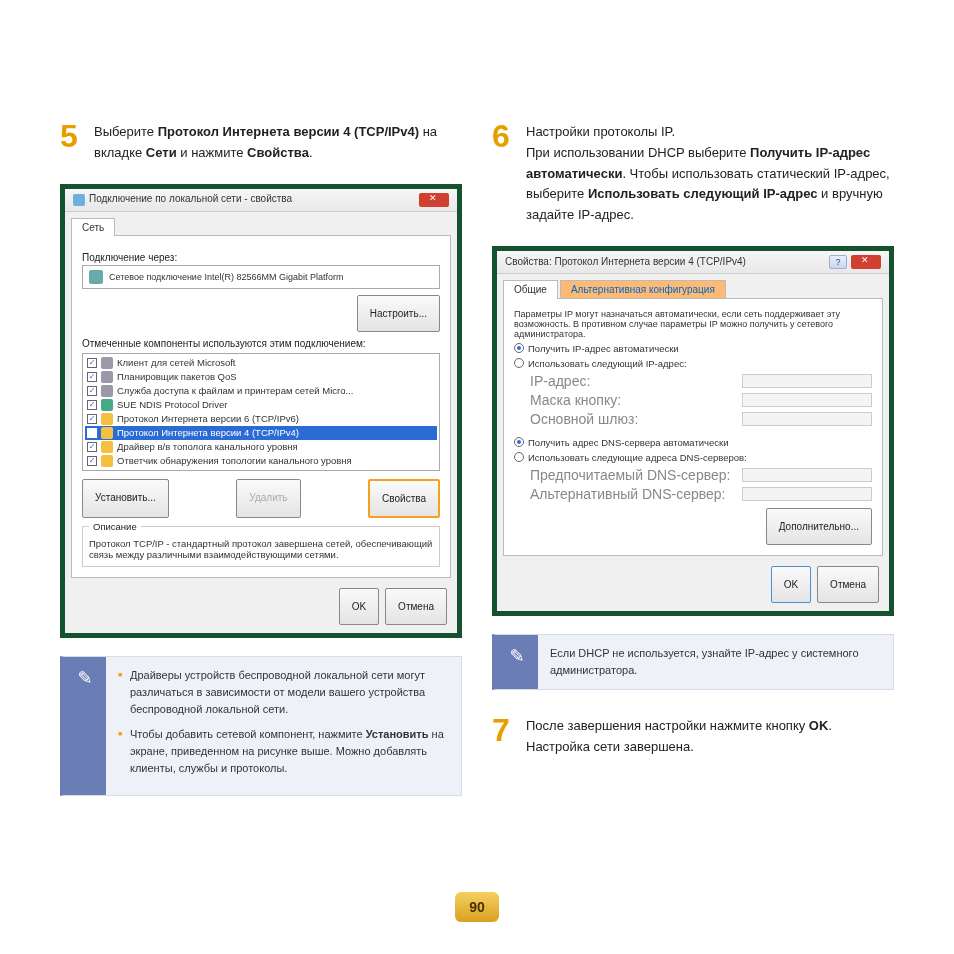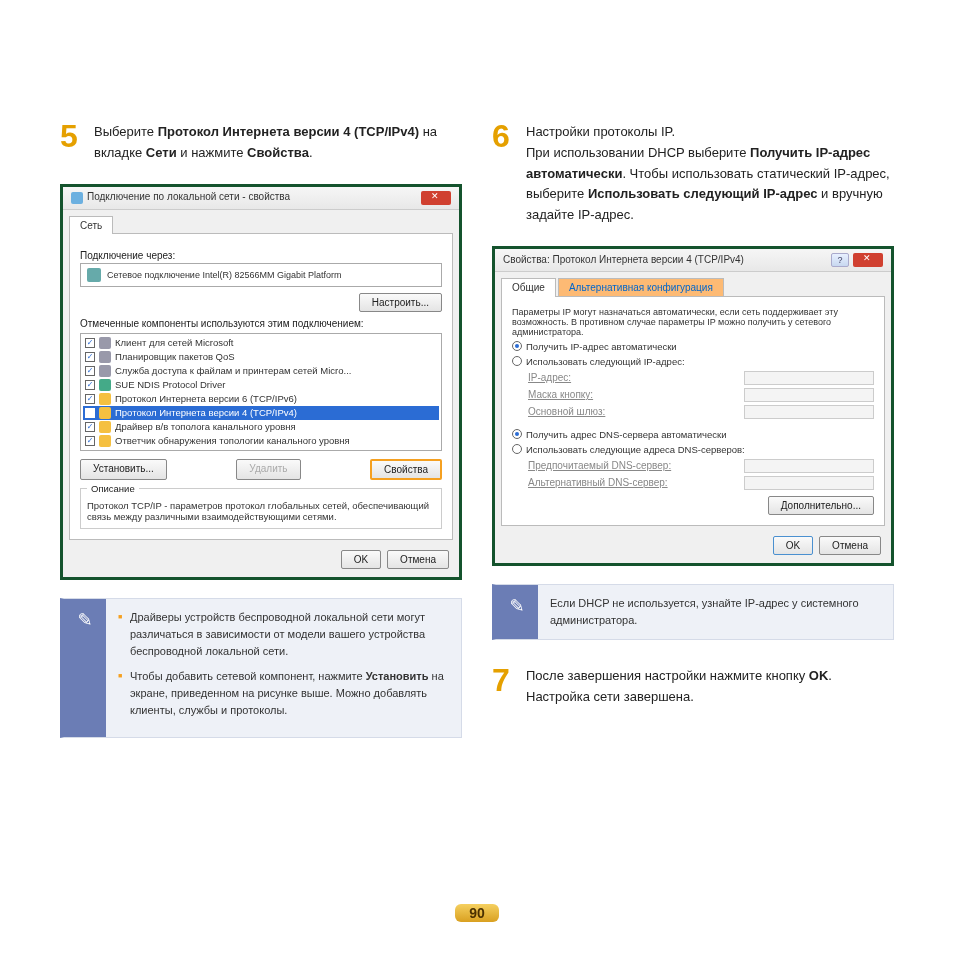--- a/index.html
+++ b/index.html
@@ -3,63 +3,63 @@
 <meta charset="utf-8">
 <style>
   * { box-sizing: border-box; margin: 0; padding: 0; }
   body { font-family: Arial, sans-serif; font-size: 11px; color: #333; width: 954px; height: 954px; background: #fff; position: relative; }
   .page { display: flex; gap: 30px; padding: 120px 60px 40px 60px; }
   .column { flex: 1; }
   .step { display: flex; gap: 10px; margin-bottom: 20px; }
   .stepnum { font-size: 32px; font-weight: bold; color: #e5a000; line-height: 1; min-width: 24px; }
   .steptext { font-size: 13px; line-height: 1.6; color: #222; padding-top: 2px; }
   .steptext b { font-weight: bold; }
-  .dialog { border: 3px solid #14532d; background: #f0f0f0; margin: 12px 0 18px 0; font-size: 10px; }
+  .dialog { border: 5px solid #14532d; background: #f0f0f0; margin: 12px 0 18px 0; font-size: 10px; }
   .dialog-title { background: linear-gradient(#f6f6f6,#e8e8e8); padding: 4px 8px; display: flex; align-items: center; justify-content: space-between; color: #333; font-size: 10px; border-bottom:1px solid #ccc;}
   .closebox { display:inline-block; width:30px; height:14px; background:#d04030; border-radius:2px; position:relative;}
   .closebox::before{content:"✕"; color:#fff; font-size:9px; position:absolute; left:10px; top:0;}
   .helps { display:flex; gap:4px;}
   .helpbox{width:18px;height:14px;background:linear-gradient(#e8f0ff,#c8d8f0);border:1px solid #aac;border-radius:2px;font-size:9px;text-align:center;color:#446;line-height:12px;}
   .tab-strip { display:flex; margin:6px 6px -1px 6px; }
   .tab { padding: 3px 10px; font-size:10px; background:#fff; border:1px solid #bbb; border-bottom:none; margin-right:2px; position:relative; z-index:2;}
   .tab.inactive { background:#fdba74; border-bottom:1px solid #bbb; color:#06c; z-index:0;}
   .tab-body { background:#fff; border:1px solid #bbb; margin:0 6px 6px 6px; padding:10px; font-size:9px;}
   .field-label { font-size: 10px; color:#222; margin:6px 0 2px 0;}
   .conn-box { border:1px solid #aaa; padding:4px 6px; display:flex; align-items:center; gap:6px; background:#fff;}
   .icon9 { width:14px; height:14px; background:#6aa; border-radius:2px; display:inline-block;}
-  .btn { display:inline-block; padding:3px 12px; background:linear-gradient(#fafafa,#e4e4e4); border:1px solid #888; border-radius:2px; font-size:10px; cursor:pointer; color:#222;text-align:right;}
+  .btn { display:inline-block; padding:12px 12px; background:linear-gradient(#fafafa,#e4e4e4); border:1px solid #888; border-radius:2px; font-size:10px; cursor:pointer; color:#222;text-align:right;}
   .btn.disabled { color:#aaa; }
   .btn-row { display:flex; justify-content:flex-end; gap:6px; margin-top:6px;}
   .btn-row-between { display:flex; justify-content:space-between; gap:6px; margin-top:6px;}
   .highlight-btn { border:2px solid #f5a020 !important; }
   .list-box { border:1px solid #aaa; background:#fff; margin-top:4px; padding:2px;}
   .list-item { display:flex; align-items:center; gap:4px; padding:1px 2px; font-size:9.5px; white-space:nowrap; overflow:hidden; text-overflow:ellipsis;}
   .list-item.selected { background:#2b6cd4; color:#fff;}
   .chk { width:10px; height:10px; border:1px solid #666; background:#fff; display:inline-flex; align-items:center; justify-content:center; font-size:8px; color:#2b6cd4;}
   .mini-icon { width:12px; height:12px; display:inline-block; background:#f5c040; border-radius:2px;}
   .mini-icon.blue{background:#4a8;}
   .mini-icon.gray{background:#99a;}
   .fieldset { border:1px solid #ccc; padding:6px; margin-top:8px; font-size:9.5px;}
   .fieldset-title { font-size:9.5px; color:#222; position:relative; top:-12px; background:#fff; padding:0 4px; display:inline-block;}
   .radio { width:10px; height:10px; border:1px solid #666; border-radius:50%; display:inline-flex; align-items:center; justify-content:center; margin-right:4px;}
   .radio .dot{width:4px;height:4px;background:#2b6cd4;border-radius:50%;}
   .radio-row { display:flex; align-items:center; font-size:9.5px; margin:4px 0;}
   .ipgrid { display:flex; align-items:center; margin:3px 0; gap:8px;}
-  .ipgrid .lbl { flex:1; color:#888; font-size:10px;text-decoration:underline;}
+  .ipgrid .lbl { flex:1; color:#888; font-size:14px;}
   .ipbox { width:130px; height:14px; border:1px solid #ccc; background:#f4f4f4;}
 
   .note { display:flex; border:1px solid #d5dbe8; border-left:4px solid #6b7db5; background:#eef1f7; margin-top:10px;}
   .note-icon { width:42px; background:#6b7db5; display:flex; align-items:flex-start; justify-content:center; padding-top:10px;}
   .note-icon .pencil{color:#fff;font-size:18px;}
   .note-body { flex:1; padding:10px 12px; font-size:11px; line-height:1.55; color:#333;}
   .note-body ul{list-style:none;}
   .note-body li{position:relative; padding-left:12px; margin-bottom:8px;}
   .note-body li::before{content:"■"; color:#f5a020; font-size:7px; position:absolute; left:0; top:3px;}
 
-  .pagenum { position:absolute; bottom:32px; left:50%; transform:translateX(-50%); width:44px; height:18px; background:linear-gradient(#f5d060,#d9a020); border-radius:6px; display:flex; align-items:center; justify-content:center; color:#4a3000; font-size:14px; font-weight:bold;}
+  .pagenum { position:absolute; bottom:32px; left:50%; transform:translateX(-50%); width:44px; height:30px; background:linear-gradient(#f5d060,#d9a020); border-radius:6px; display:flex; align-items:center; justify-content:center; color:#4a3000; font-size:14px; font-weight:bold;}
 </style>
 </head>
 <body>
 
 <div class="page">
 
   <div class="column">
     <div class="step">
       <div class="stepnum">5</div>
       <div class="steptext">
@@ -127,21 +127,21 @@
               <span>Ответчик обнаружения топологии канального уровня</span>
             </div>
         </div>
         <div class="btn-row-between" style="margin-top:8px;">
           <span class="btn">Установить...</span>
           <span class="btn disabled">Удалить</span>
           <span class="btn highlight-btn">Свойства</span>
         </div>
         <div class="fieldset">
           <span class="fieldset-title">Описание</span>
-          <div style="margin-top:-6px;">Протокол TCP/IP - параметров протокол глобальных сетей, обеспечивающий связь между различными взаимодействующими сетями.</div>
+          <div style="margin-top:-6px;">Протокол TCP/IP - стандартный протокол завершена сетей, обеспечивающий связь между различными взаимодействующими сетями.</div>
         </div>
       </div>
       <div class="btn-row" style="padding:4px 10px 8px;">
         <span class="btn">OK</span>
         <span class="btn">Отмена</span>
       </div>
     </div>
 
     <div class="note">
       <div class="note-icon">

